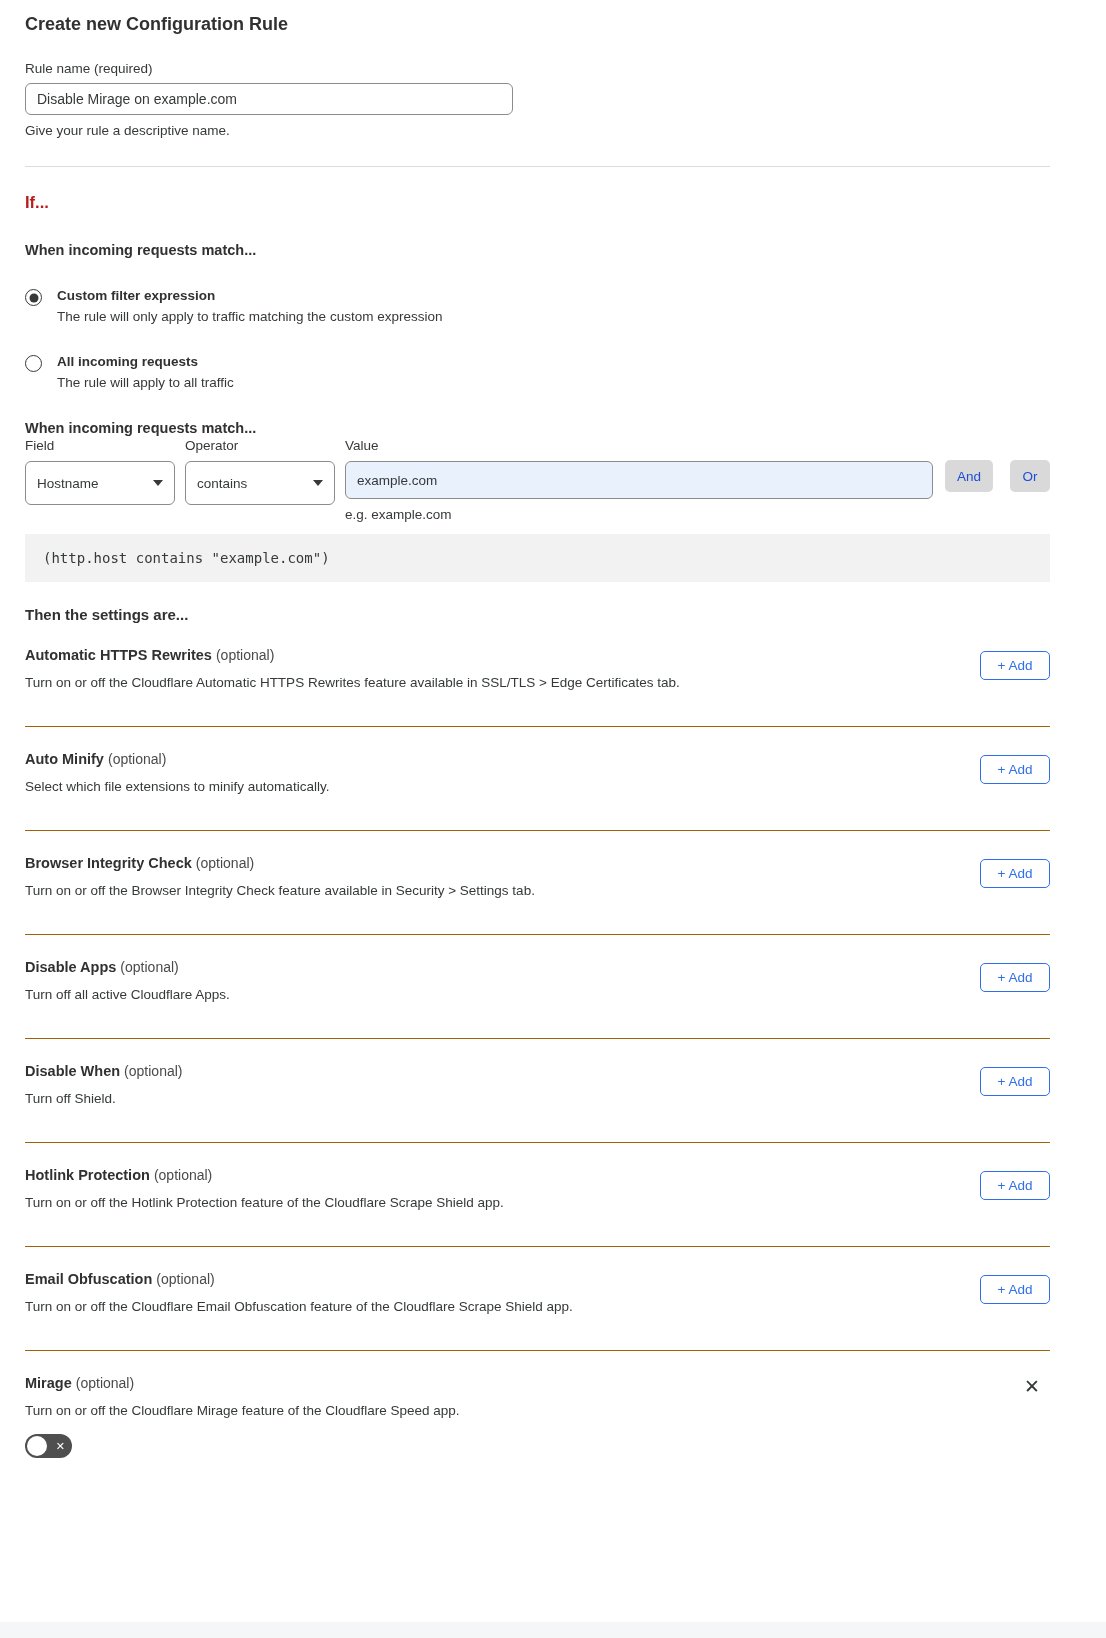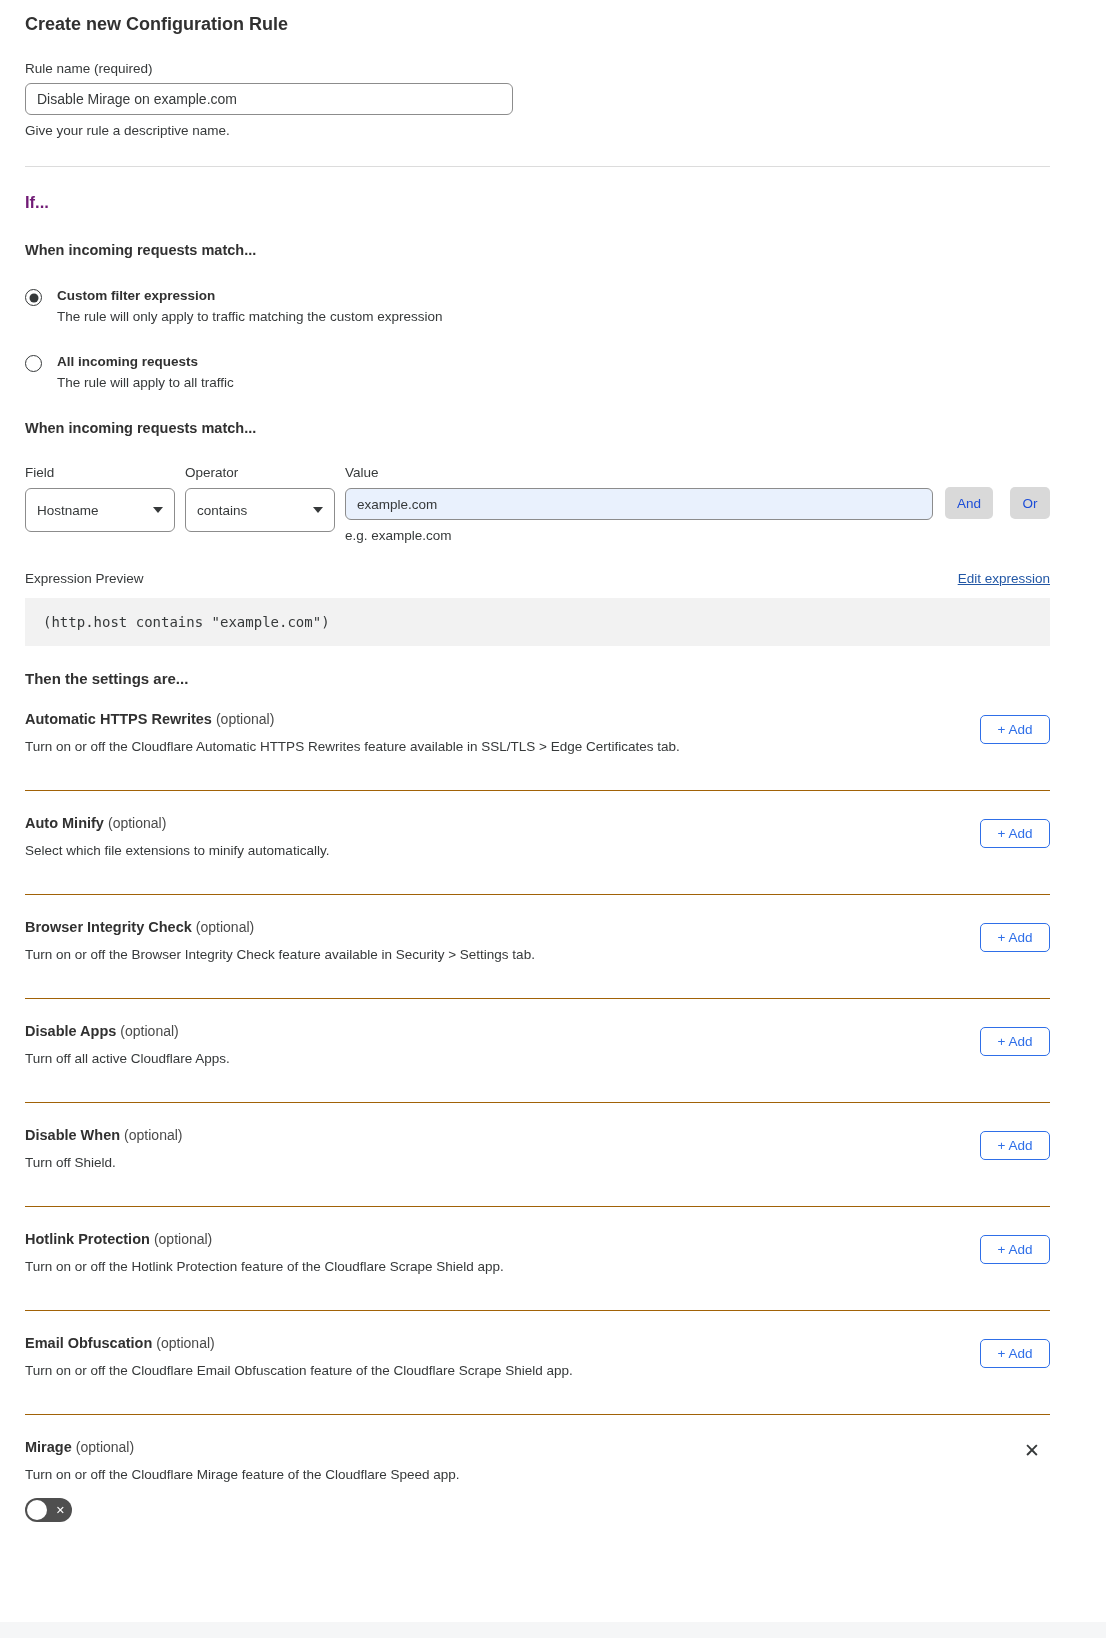--- a/index.html
+++ b/index.html
@@ -15,51 +15,51 @@
   .field-label { font-size:13.5px; color:#36393a; margin-bottom:7px; display:block; }
   .text-input {
     width:488px; height:32px; border:1px solid #8c8c8c; border-radius:6px;
     padding:0 11px; font-size:14px; color:#36393a; font-family:"Liberation Sans",sans-serif;
     background:#fff; outline:none;
   }
   .helper { font-size:13.5px; color:#36393a; margin-top:8px; }
 
   .divider { border:none; border-top:1px solid #dcdcdc; margin:28px 0 0 0; }
 
-  .h-if { font-size:16.5px; font-weight:700; color:#701a75; margin:26px 0 0 0; }
+  .h-if { font-size:16.5px; font-weight:700; color:#b91c1c; margin:26px 0 0 0; }
   .h-match { font-size:14.5px; font-weight:700; color:#313131; margin:30px 0 0 0; }
 
   .radio-option { display:flex; margin-top:30px; }
   .radio-circle {
     width:17px; height:17px; border:1.5px solid #36393a; border-radius:50%;
     margin-right:15px; flex:0 0 auto; margin-top:1px; position:relative; background:#fff;
   }
   .radio-circle.selected::after {
     content:""; position:absolute; width:9px; height:9px; background:#36393a;
     border-radius:50%; top:50%; left:50%; transform:translate(-50%,-50%);
   }
   .radio-title { font-size:13.5px; font-weight:700; color:#313131; }
   .radio-desc { font-size:13.5px; color:#36393a; margin-top:6px; }
 
-  .cond-row { display:flex; margin-top:29px;justify-content:flex-end; }
+  .cond-row { display:flex; margin-top:2px;justify-content:flex-end; }
   .cond-col-label { font-size:13.5px; color:#36393a; margin-bottom:8px; }
   .select {
     height:44px; border:1px solid #8c8c8c; border-radius:6px; background:#fff;
     display:flex; align-items:center; justify-content:space-between;
     padding:0 11px; font-size:13.5px; color:#36393a; cursor:pointer;
   }
   .caret {
     width:0; height:0; border-left:5px solid transparent; border-right:5px solid transparent;
     border-top:6px solid #36393a;
   }
   .col-field { width:150px; margin-right:10px; }
   .col-operator { width:150px; margin-right:10px; }
   .col-value { flex:1; }
   .value-input {
-    width:100%; height:32px; border:1px solid #8c8c8c; border-radius:6px;
+    width:100%; height:38px; border:1px solid #8c8c8c; border-radius:6px;
     background:#e9f1fd; padding:0 11px; font-size:13.5px; color:#36393a;
     font-family:"Liberation Sans",sans-serif; outline:none;
   }
   .andor-wrap { display:flex; margin-top:22px; }
   .btn-gray {
     height:32px; background:#d9d9d9; border:none; border-radius:5px;
     font-size:13.5px; color:#1d4ed8; font-family:"Liberation Sans",sans-serif; cursor:pointer;
   }
   .btn-and { width:48px; margin-left:12px; }
   .btn-or { width:40px; margin-left:17px; }
@@ -161,24 +161,20 @@
       <div class="cond-col-label">Value</div>
       <input class="value-input" type="text" value="example.com" style="">
       <div class="helper">e.g. example.com</div>
     </div>
     <div class="andor-wrap">
       <button class="btn-gray btn-and">And</button>
       <button class="btn-gray btn-or">Or</button>
     </div>
   </div>
 
-  <div class="preview-row">
-    <span class="preview-label">Expression Preview</span>
-    <a class="edit-link">Edit expression</a>
-  </div>
   <div class="code-box">(http.host contains "example.com")</div>
 
   <h3 class="h-then">Then the settings are...</h3>
 
   <div class="setting-row">
     <div>
       <div class="setting-title"><span>Automatic HTTPS Rewrites</span> <span class="optional">(optional)</span></div>
       <div class="setting-desc">Turn on or off the Cloudflare Automatic HTTPS Rewrites feature available in SSL/TLS &gt; Edge Certificates tab.</div>
     </div>
     <button class="btn-add">+ Add</button>

